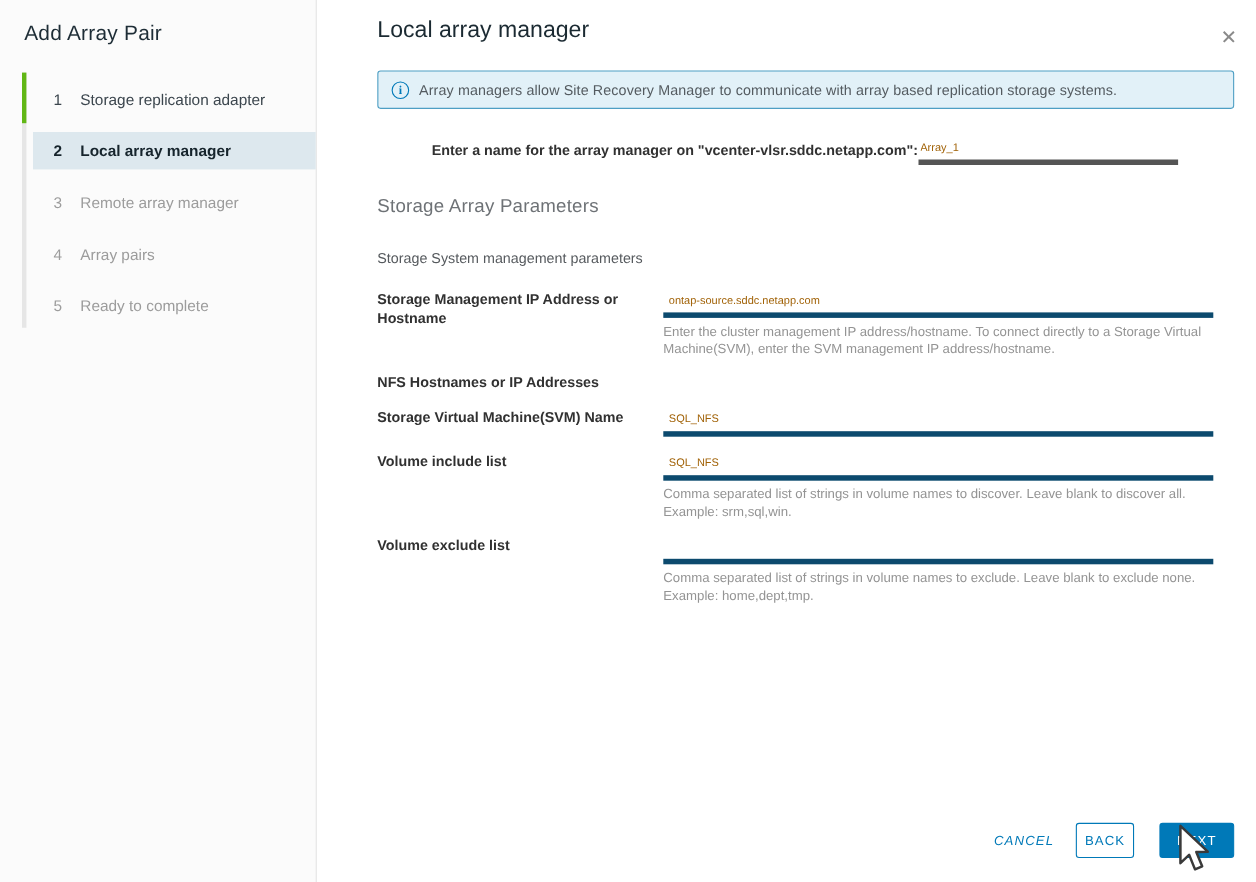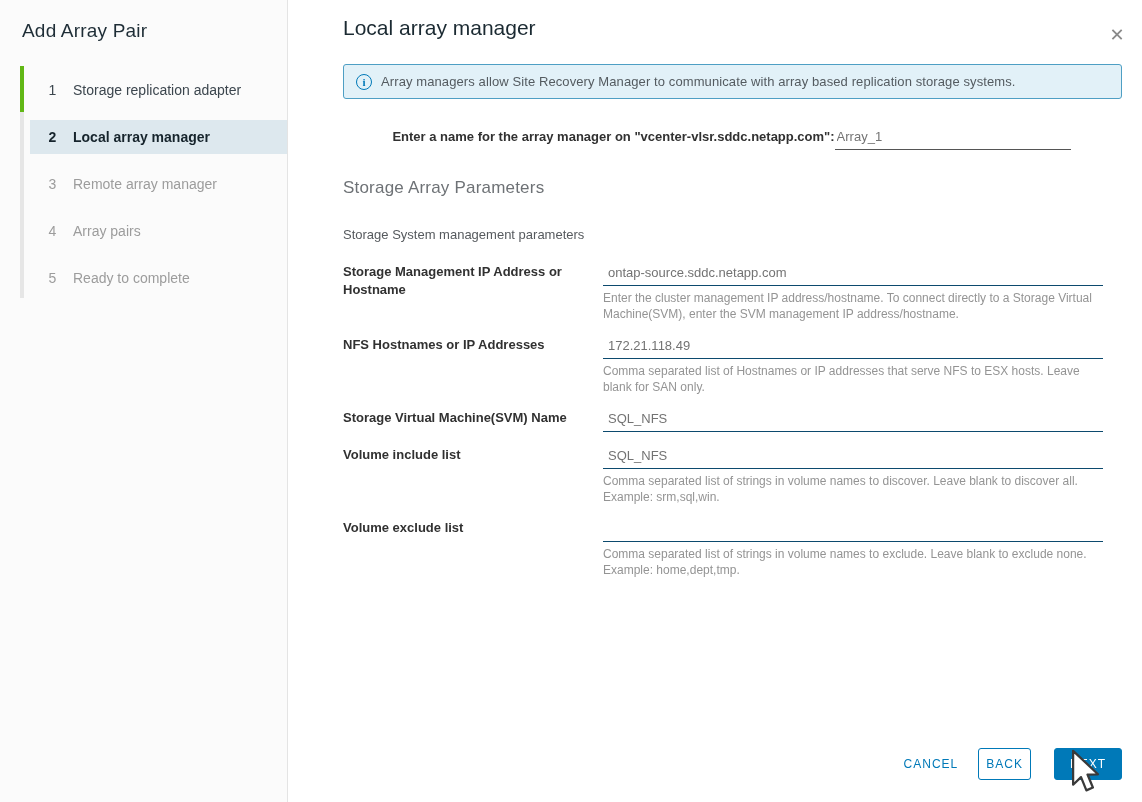--- a/index.html
+++ b/index.html
@@ -110,25 +110,25 @@
     align-items: flex-start;
   }
   .name-label {
     font-size: 13px;
     font-weight: 700;
     color: #313131;
     line-height: 18px;
   }
   .underline-input {
     border: none;
-    border-bottom: 1px solid #0c4a6e;
+    border-bottom: 5px solid #0c4a6e;
     background: transparent;
     font-family: "Liberation Sans", sans-serif;
-    font-size: 13px;
-    color: #737373;
+    font-size: 10px;
+    color: #a16207;
     padding: 1px 2px 5px 2px;
     outline: none;
   }
   .name-input { width: 236px; margin-right: 2px; border-bottom-color: #555555; }
 
   .section-heading {
     margin-top: 28px;
     font-size: 17px;
     font-weight: 400;
     color: #6e7276;
@@ -174,20 +174,21 @@
     font-weight: 500;
     letter-spacing: 1px;
     height: 32px;
     border-radius: 3px;
     cursor: pointer;
   }
   .btn-link {
     border: none; background: transparent;
     color: #0079b8; padding: 0;
     margin-right: 20px;
+    font-style: italic;
   }
   .btn-outline {
     background: #ffffff;
     border: 1px solid #0079b8;
     color: #0079b8;
     padding: 0 7px;
     margin-right: 23px;
   }
   .btn-primary {
     background: #0079b8;
@@ -260,24 +261,20 @@
     <div class="field-row">
       <div class="field-label">Storage Management IP Address or Hostname</div>
       <div class="field-control">
         <input class="underline-input" type="text" value="ontap-source.sddc.netapp.com" style="">
         <div class="field-help">Enter the cluster management IP address/hostname. To connect directly to a Storage Virtual Machine(SVM), enter the SVM management IP address/hostname.</div>
       </div>
     </div>
 
     <div class="field-row">
       <div class="field-label">NFS Hostnames or IP Addresses</div>
-      <div class="field-control">
-        <input class="underline-input" type="text" value="172.21.118.49" style="">
-        <div class="field-help">Comma separated list of Hostnames or IP addresses that serve NFS to ESX hosts. Leave blank for SAN only.</div>
-      </div>
     </div>
 
     <div class="field-row">
       <div class="field-label">Storage Virtual Machine(SVM) Name</div>
       <div class="field-control">
         <input class="underline-input" type="text" value="SQL_NFS" style="">
       </div>
     </div>
 
     <div class="field-row">

